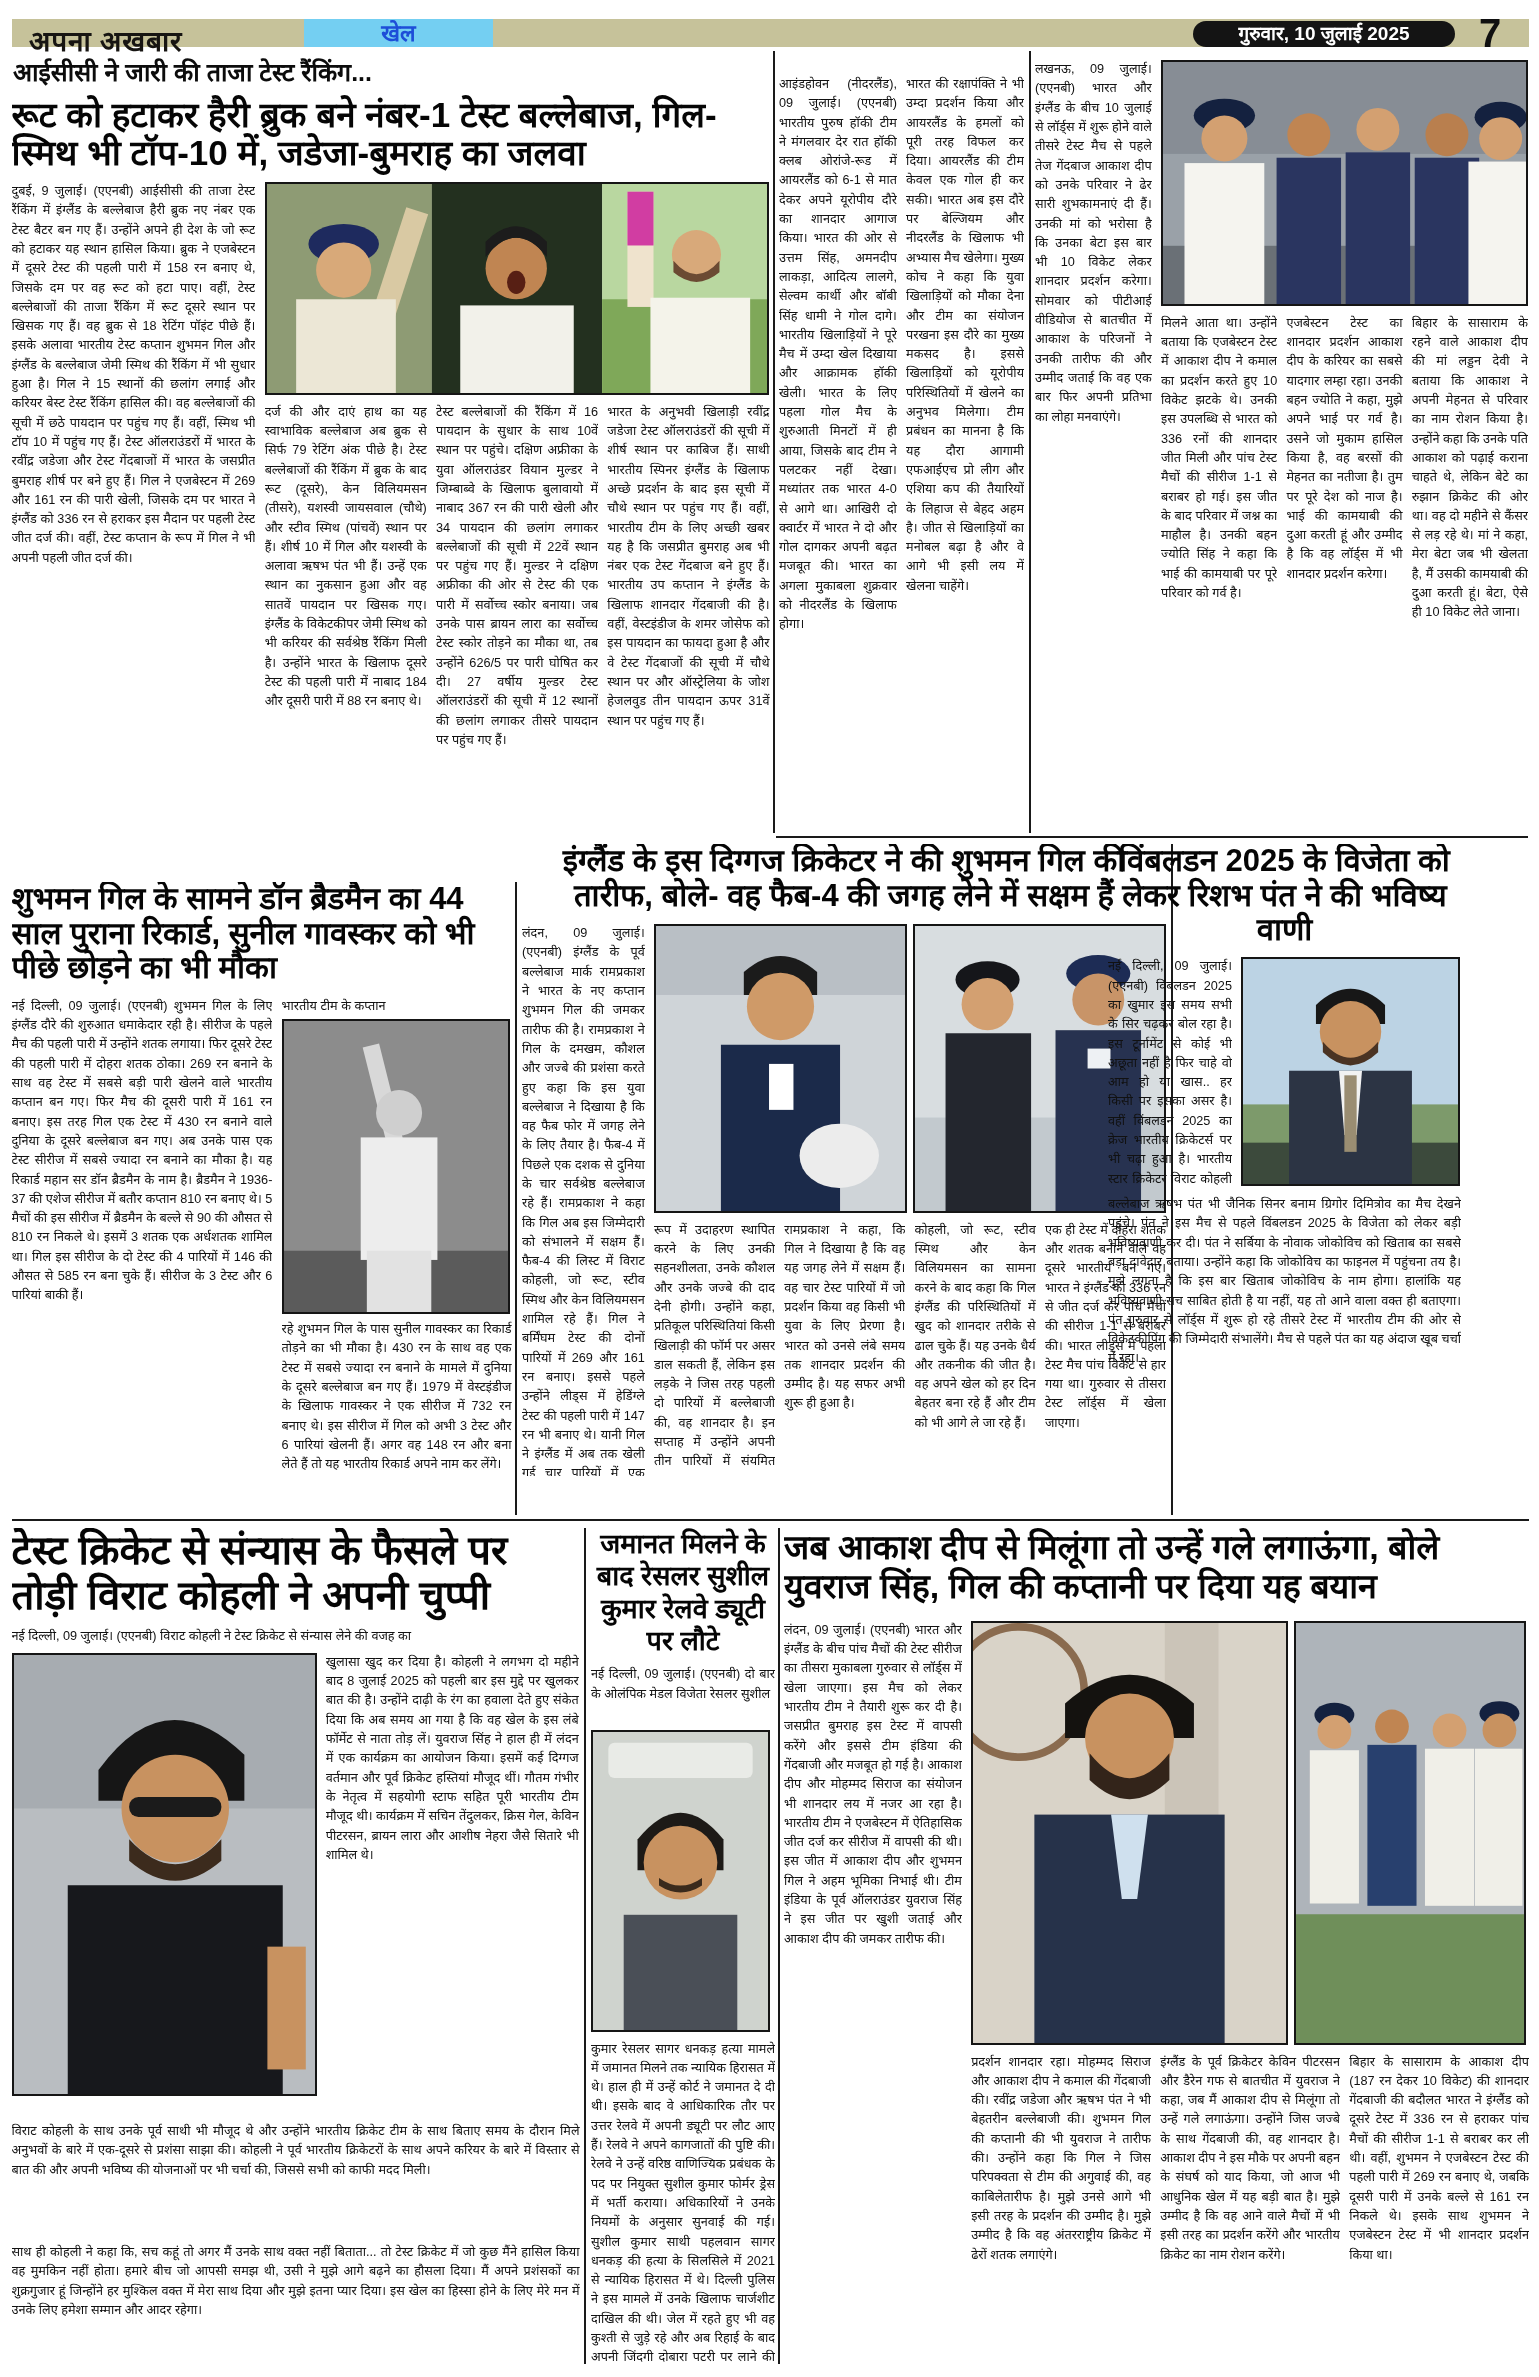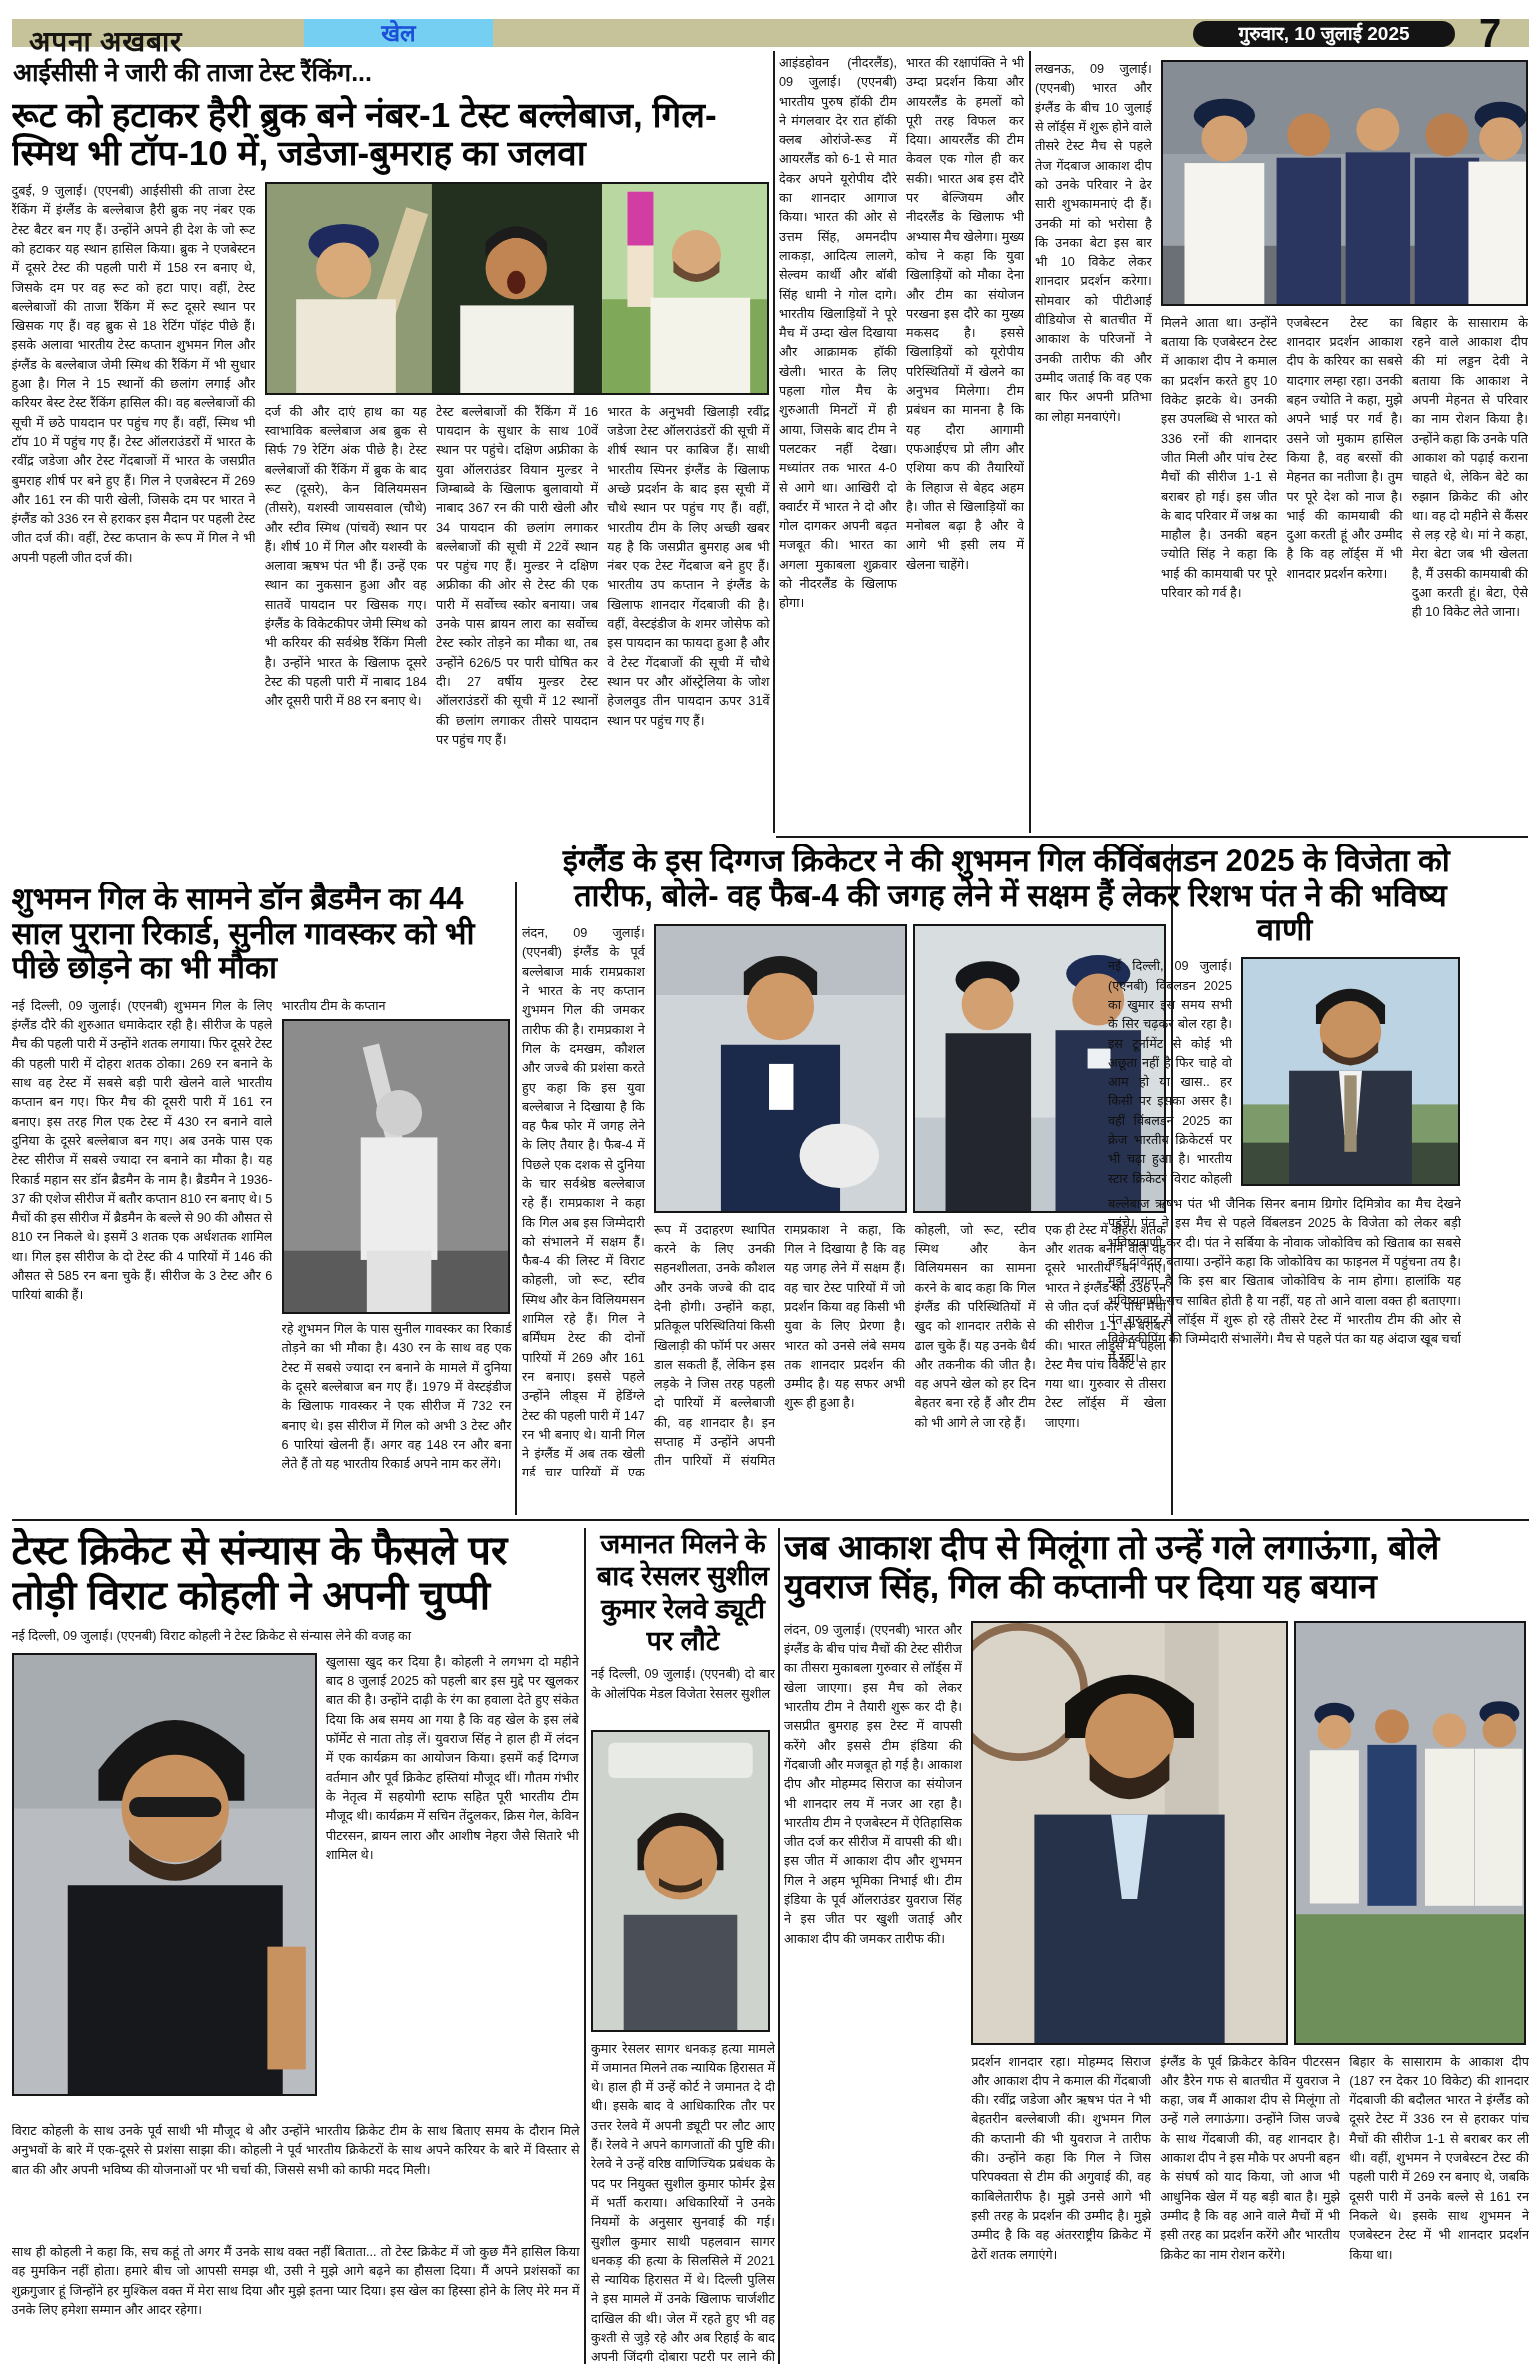--- a/index.html
+++ b/index.html
@@ -87,21 +87,21 @@
       <div class="cols" style="margin-top:7.7px;height:420px">
         <div class="col">दर्ज की और दाएं हाथ का यह स्वाभाविक बल्लेबाज अब ब्रुक से सिर्फ 79 रेटिंग अंक पीछे है। टेस्ट बल्लेबाजों की रैंकिंग में ब्रुक के बाद रूट (दूसरे), केन विलियमसन (तीसरे), यशस्वी जायसवाल (चौथे) और स्टीव स्मिथ (पांचवें) स्थान पर हैं। शीर्ष 10 में गिल और यशस्वी के अलावा ऋषभ पंत भी हैं। उन्हें एक स्थान का नुकसान हुआ और वह सातवें पायदान पर खिसक गए। इंग्लैंड के विकेटकीपर जेमी स्मिथ को भी करियर की सर्वश्रेष्ठ रैंकिंग मिली है। उन्होंने भारत के खिलाफ दूसरे टेस्ट की पहली पारी में नाबाद 184 और दूसरी पारी में 88 रन बनाए थे।</div>
         <div class="col">टेस्ट बल्लेबाजों की रैंकिंग में 16 पायदान के सुधार के साथ 10वें स्थान पर पहुंचे। दक्षिण अफ्रीका के युवा ऑलराउंडर वियान मुल्डर ने जिम्बाब्वे के खिलाफ बुलावायो में नाबाद 367 रन की पारी खेली और 34 पायदान की छलांग लगाकर बल्लेबाजों की सूची में 22वें स्थान पर पहुंच गए हैं। मुल्डर ने दक्षिण अफ्रीका की ओर से टेस्ट की एक पारी में सर्वोच्च स्कोर बनाया। जब उनके पास ब्रायन लारा का सर्वोच्च टेस्ट स्कोर तोड़ने का मौका था, तब उन्होंने 626/5 पर पारी घोषित कर दी। 27 वर्षीय मुल्डर टेस्ट ऑलराउंडरों की सूची में 12 स्थानों की छलांग लगाकर तीसरे पायदान पर पहुंच गए हैं।</div>
         <div class="col">भारत के अनुभवी खिलाड़ी रवींद्र जडेजा टेस्ट ऑलराउंडरों की सूची में शीर्ष स्थान पर काबिज हैं। साथी भारतीय स्पिनर इंग्लैंड के खिलाफ अच्छे प्रदर्शन के बाद इस सूची में चौथे स्थान पर पहुंच गए हैं। वहीं, भारतीय टीम के लिए अच्छी खबर यह है कि जसप्रीत बुमराह अब भी नंबर एक टेस्ट गेंदबाज बने हुए हैं। भारतीय उप कप्तान ने इंग्लैंड के खिलाफ शानदार गेंदबाजी की है। वहीं, वेस्टइंडीज के शमर जोसेफ को इस पायदान का फायदा हुआ है और वे टेस्ट गेंदबाजों की सूची में चौथे स्थान पर और ऑस्ट्रेलिया के जोश हेजलवुड तीन पायदान ऊपर 31वें स्थान पर पहुंच गए हैं।</div>
       </div>
     </div>
   </div>
 </div>
 
 <div class="article" style="left:779px;top:51px;width:245px;height:782px">
-  <div class="cols" style="margin-top:3px;height:675px">
+  <div class="cols" style="margin-top:24px;height:675px">
     <div class="col">आइंडहोवन (नीदरलैंड), 09 जुलाई। (एएनबी) भारतीय पुरुष हॉकी टीम ने मंगलवार देर रात हॉकी क्लब ओरांजे-रूड में आयरलैंड को 6-1 से मात देकर अपने यूरोपीय दौरे का शानदार आगाज किया। भारत की ओर से उत्तम सिंह, अमनदीप लाकड़ा, आदित्य लालगे, सेल्वम कार्थी और बॉबी सिंह धामी ने गोल दागे। भारतीय खिलाड़ियों ने पूरे मैच में उम्दा खेल दिखाया और आक्रामक हॉकी खेली। भारत के लिए पहला गोल मैच के शुरुआती मिनटों में ही आया, जिसके बाद टीम ने पलटकर नहीं देखा। मध्यांतर तक भारत 4-0 से आगे था। आखिरी दो क्वार्टर में भारत ने दो और गोल दागकर अपनी बढ़त मजबूत की। भारत का अगला मुकाबला शुक्रवार को नीदरलैंड के खिलाफ होगा।</div>
     <div class="col">भारत की रक्षापंक्ति ने भी उम्दा प्रदर्शन किया और आयरलैंड के हमलों को पूरी तरह विफल कर दिया। आयरलैंड की टीम केवल एक गोल ही कर सकी। भारत अब इस दौरे पर बेल्जियम और नीदरलैंड के खिलाफ भी अभ्यास मैच खेलेगा। मुख्य कोच ने कहा कि युवा खिलाड़ियों को मौका देना और टीम का संयोजन परखना इस दौरे का मुख्य मकसद है। इससे खिलाड़ियों को यूरोपीय परिस्थितियों में खेलने का अनुभव मिलेगा। टीम प्रबंधन का मानना है कि यह दौरा आगामी एफआईएच प्रो लीग और एशिया कप की तैयारियों के लिहाज से बेहद अहम है। जीत से खिलाड़ियों का मनोबल बढ़ा है और वे आगे भी इसी लय में खेलना चाहेंगे।</div>
   </div>
 </div>
 
 <div class="article" style="left:1035px;top:51px;width:493px;height:782px">
   <div class="body-row" style="margin-top:9.2px;">
     <div class="col" style="width:117px;height:690px">लखनऊ, 09 जुलाई। (एएनबी) भारत और इंग्लैंड के बीच 10 जुलाई से लॉर्ड्स में शुरू होने वाले तीसरे टेस्ट मैच से पहले तेज गेंदबाज आकाश दीप को उनके परिवार ने ढेर सारी शुभकामनाएं दी हैं। उनकी मां को भरोसा है कि उनका बेटा इस बार भी 10 विकेट लेकर शानदार प्रदर्शन करेगा। सोमवार को पीटीआई वीडियोज से बातचीत में आकाश के परिजनों ने उनकी तारीफ की और उम्मीद जताई कि वह एक बार फिर अपनी प्रतिभा का लोहा मनवाएंगे।</div>
     <div style="width:367px;">
       <div class="photo" style="width:363px;height:242px">

